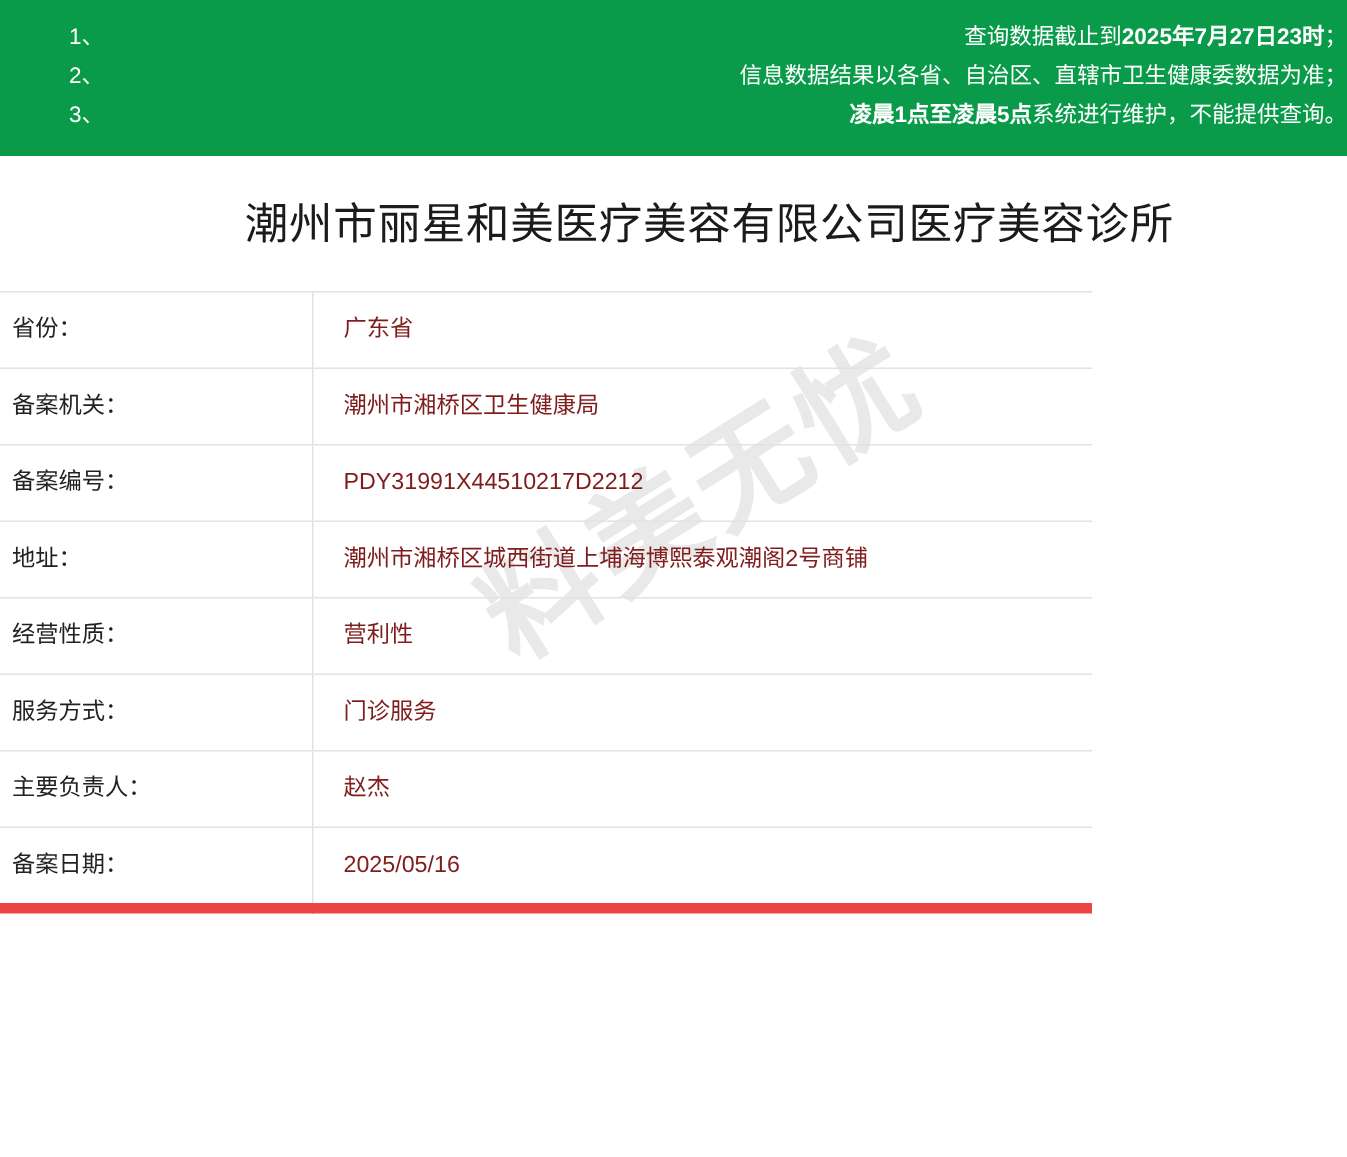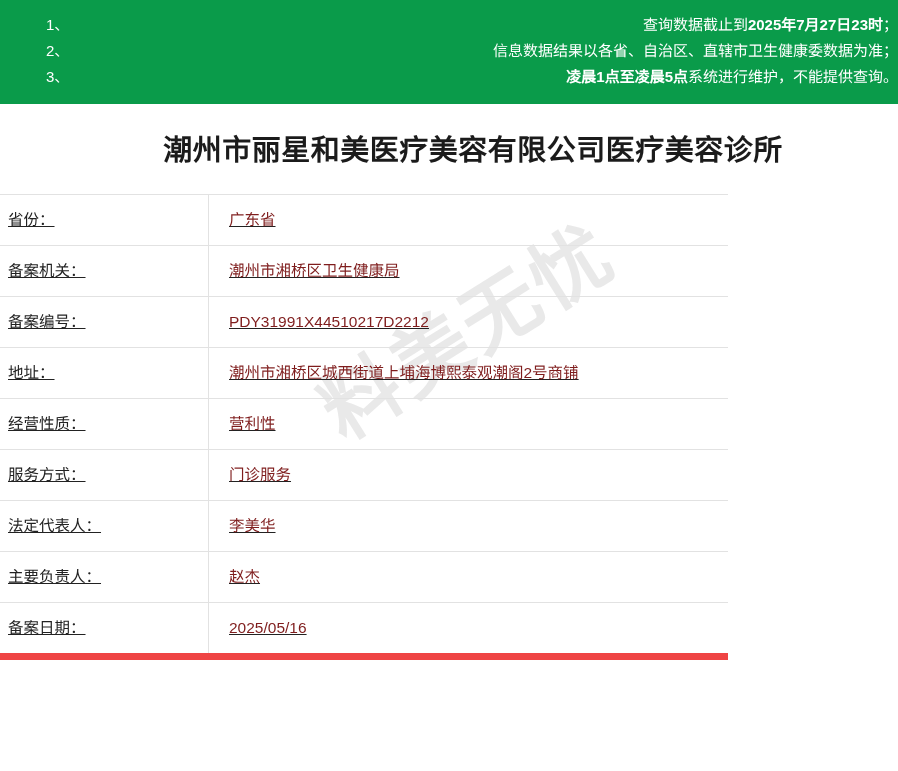--- a/index.html
+++ b/index.html
@@ -48,35 +48,34 @@
     font-weight: bold;
   }
 
   
   .title-wrap {
     padding: 28px 0 26px 0;
     text-align: center;
   }
   .doc-title {
     font-size: 29px;
-    font-weight: bold;
+    font-weight: normal;
     color: #1b1b1b;
     letter-spacing: 0.5px;
     line-height: 1.25;
     padding-left: 48px;
   }
 
   
   .info-table {
     width: 728px;
     border-collapse: collapse;
     table-layout: fixed;
     position: relative;
     z-index: 2;
-    text-decoration: underline;
   }
   .info-table tr {
     border-top: 1px solid #e2e2e2;
   }
   .info-table tr:last-child {
     border-bottom: 7px solid #ef4444;
   }
   .info-table td {
     padding: 14px 0 14px 0;
     font-size: 15.5px;
@@ -165,24 +164,20 @@
     </tr>
     <tr>
       <td class="label">经营性质：</td>
       <td class="value">营利性</td>
     </tr>
     <tr>
       <td class="label">服务方式：</td>
       <td class="value">门诊服务</td>
     </tr>
     <tr>
-      <td class="label">法定代表人：</td>
-      <td class="value">李美华</td>
-    </tr>
-    <tr>
       <td class="label">主要负责人：</td>
       <td class="value">赵杰</td>
     </tr>
     <tr>
       <td class="label">备案日期：</td>
       <td class="value">2025/05/16</td>
     </tr>
   </tbody>
 </table>
 

